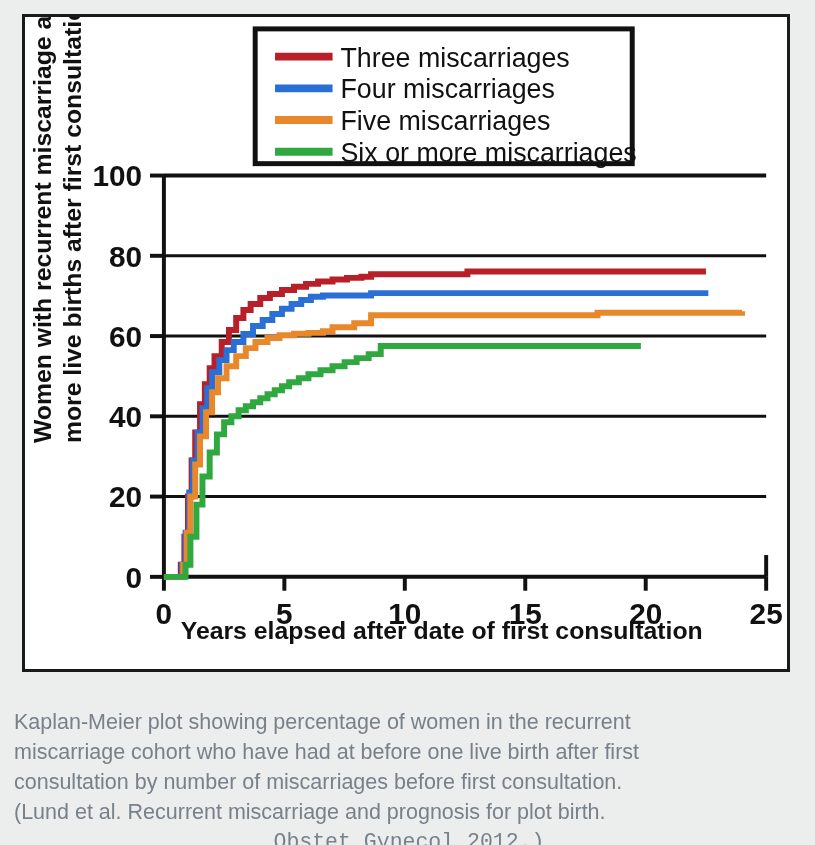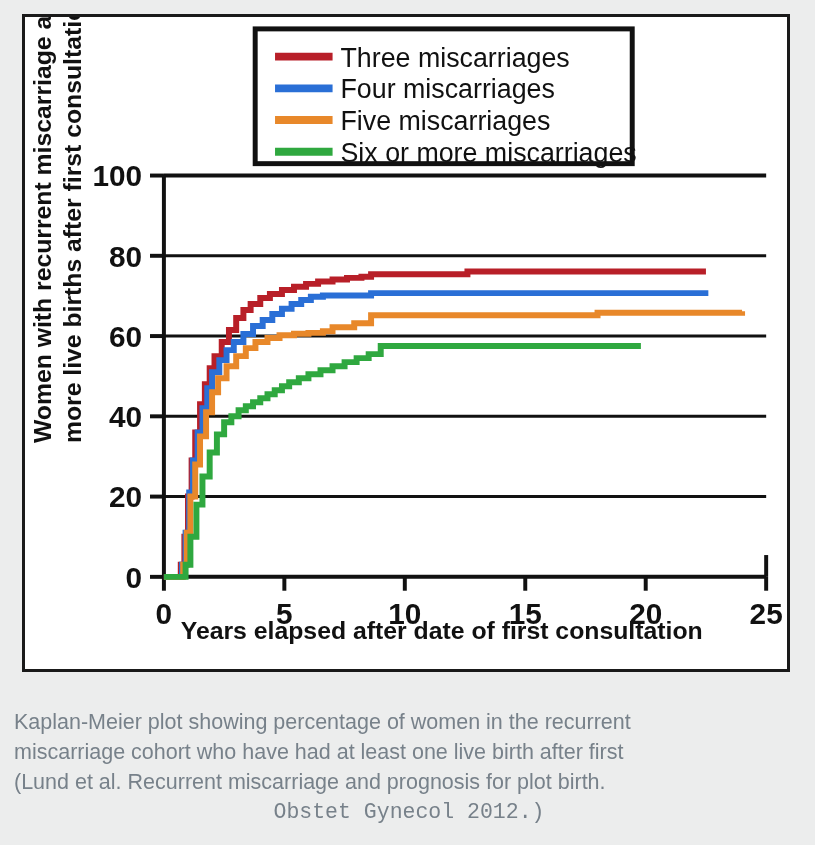--- a/index.html
+++ b/index.html
@@ -125,18 +125,19 @@
             <text x="318" y="114" class="legend-label">Five miscarriages</text>
             <line x1="252" y1="136" x2="310" y2="136" stroke="#2fa83f" stroke-width="8"></line>
             <text x="318" y="146" class="legend-label">Six or more miscarriages</text>
           </g>
       </g>
     </svg>
   </div>
 
   <div id="caption">
     <div>Kaplan-Meier plot showing percentage of women in the recurrent</div>
-    <div>miscarriage cohort who have had at least one live birth after first</div>
+    <div>miscarriage cohort who have had at before one live birth after first</div>
+    <div>consultation by number of miscarriages before first consultation.</div>
     <div>(Lund et al. Recurrent miscarriage and prognosis for plot birth.</div>
     <div class="last-line">Obstet Gynecol 2012.)</div>
   </div>
 
 </div>
 
 </body></html>

